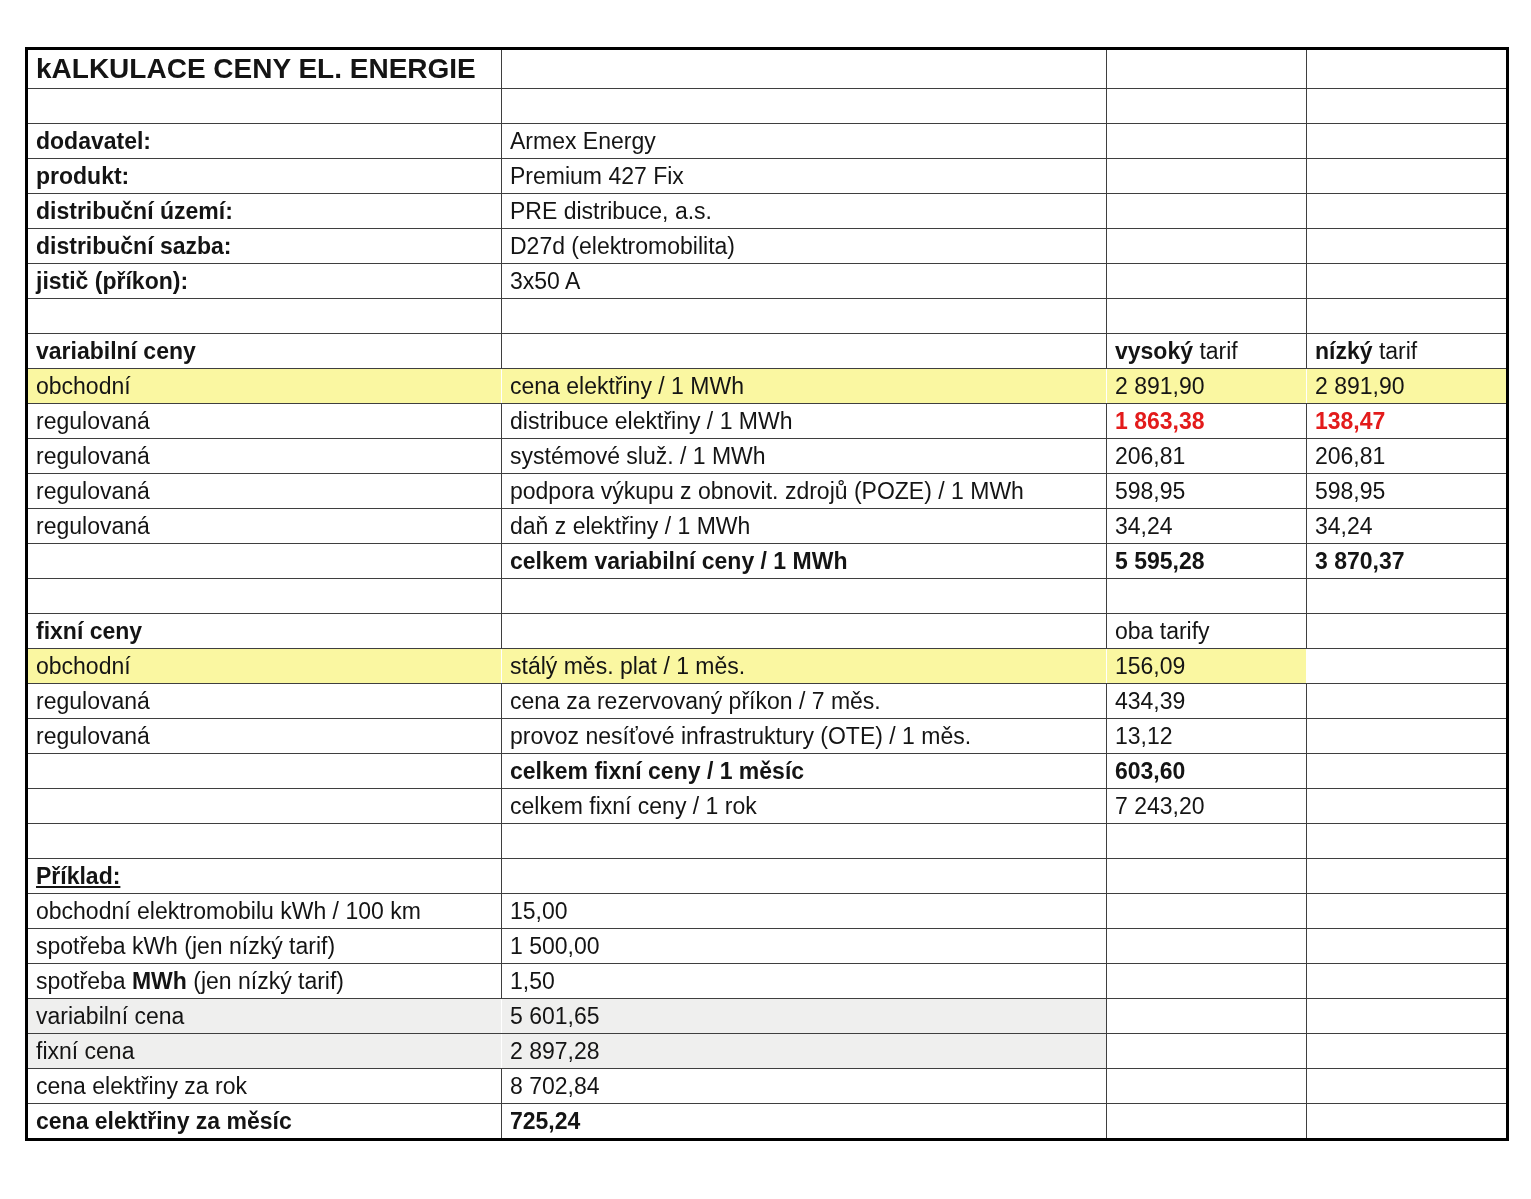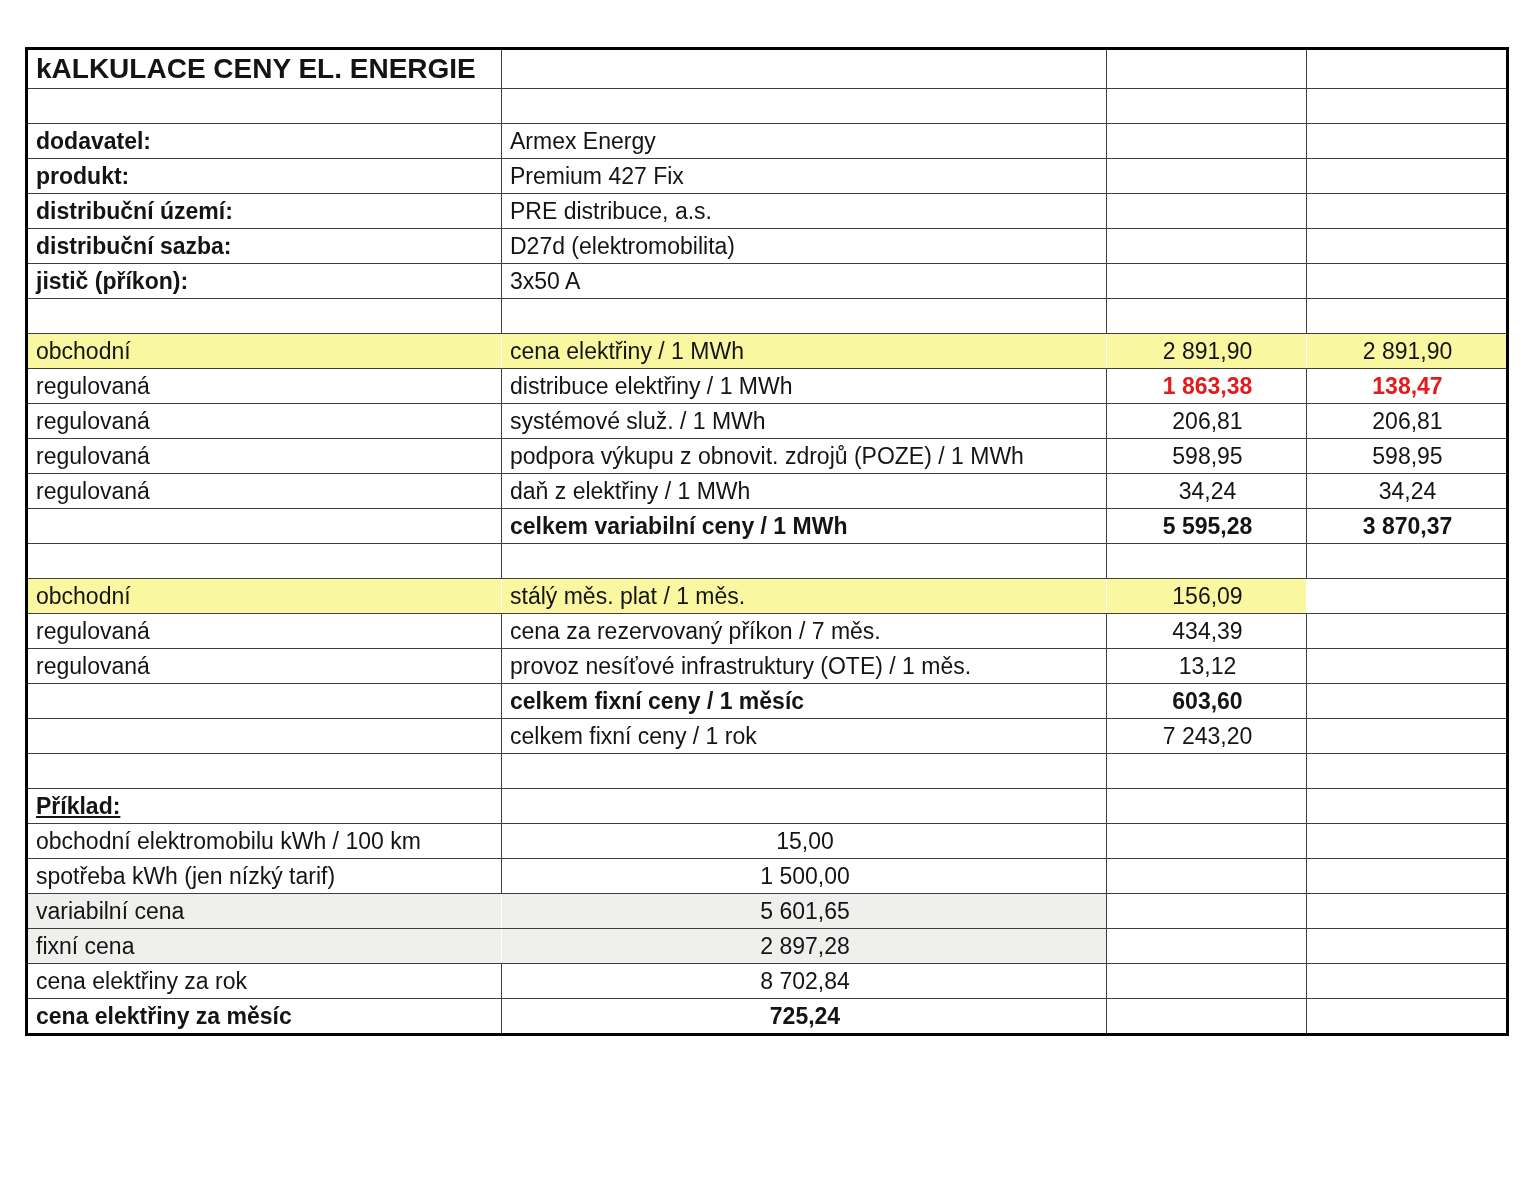--- a/index.html
+++ b/index.html
@@ -20,21 +20,21 @@
     border-collapse:collapse;table-layout:fixed;width:1481px;
     border:3px solid var(--outer);
   }
   td{
     height:34px;padding:0 8px;font-size:23px;line-height:1.05;
     border-right:1px solid var(--grid);border-bottom:1px solid var(--grid);
     white-space:nowrap;overflow:hidden;vertical-align:middle;
   }
   tr[data-name="title-row"] td{height:38px;}
   td[data-name="page-title"]{font-size:28px;}
-  td.right{text-align:center;padding-right:6px;}
+  td.right{text-align:left;padding-right:6px;}
   .b{font-weight:bold;}
   td.u{text-decoration:underline;margin-left:40px;}
   td.red{color:var(--red);font-weight:bold;}
   td.yellow{background:var(--yellow);}
   td.grey{background:var(--grey);}
   td.nodiv{border-right-color:transparent;}
 </style>
 </head>
 <body data-name="spreadsheet-page">
 
@@ -88,20 +88,26 @@
           <td data-name="cell-r7c2">3x50 A</td>
           <td data-name="cell-r7c3"></td>
           <td data-name="cell-r7c4"></td>
         </tr>
         <tr data-name="spacer-row">
           <td data-name="cell-r8c1"></td>
           <td data-name="cell-r8c2"></td>
           <td data-name="cell-r8c3"></td>
           <td data-name="cell-r8c4"></td>
         </tr>
+        <tr data-name="variable-prices-header-row">
+          <td class="b" data-name="cell-r9c1">variabilní ceny</td>
+          <td data-name="cell-r9c2"></td>
+          <td data-name="high-tariff-header"><span class="b" data-name="text-part">vysoký </span><span data-name="text-part">tarif</span></td>
+          <td data-name="low-tariff-header"><span class="b" data-name="text-part">nízký </span><span data-name="text-part">tarif</span></td>
+        </tr>
         <tr data-name="commercial-energy-price-row">
           <td class="yellow nodiv" data-name="cell-r10c1">obchodní</td>
           <td class="yellow nodiv" data-name="cell-r10c2">cena elektřiny / 1 MWh</td>
           <td class="right yellow nodiv" data-name="cell-r10c3">2 891,90</td>
           <td class="right yellow nodiv" data-name="cell-r10c4">2 891,90</td>
         </tr>
         <tr data-name="regulated-distribution-row">
           <td data-name="cell-r11c1">regulovaná</td>
           <td data-name="cell-r11c2">distribuce elektřiny / 1 MWh</td>
           <td class="right red" data-name="cell-r11c3">1 863,38</td>
@@ -130,20 +136,26 @@
           <td class="b" data-name="cell-r15c2">celkem variabilní ceny / 1 MWh</td>
           <td class="right b" data-name="cell-r15c3">5 595,28</td>
           <td class="right b" data-name="cell-r15c4">3 870,37</td>
         </tr>
         <tr data-name="spacer-row">
           <td data-name="cell-r16c1"></td>
           <td data-name="cell-r16c2"></td>
           <td data-name="cell-r16c3"></td>
           <td data-name="cell-r16c4"></td>
         </tr>
+        <tr data-name="fixed-prices-header-row">
+          <td class="b" data-name="cell-r17c1">fixní ceny</td>
+          <td data-name="cell-r17c2"></td>
+          <td data-name="both-tariffs-header">oba tarify</td>
+          <td data-name="cell-r17c4"></td>
+        </tr>
         <tr data-name="commercial-monthly-fee-row">
           <td class="yellow nodiv" data-name="cell-r18c1">obchodní</td>
           <td class="yellow nodiv" data-name="cell-r18c2">stálý měs. plat / 1 měs.</td>
           <td class="right yellow nodiv" data-name="cell-r18c3">156,09</td>
           <td data-name="cell-r18c4"></td>
         </tr>
         <tr data-name="regulated-reserved-power-row">
           <td data-name="cell-r19c1">regulovaná</td>
           <td data-name="cell-r19c2">cena za rezervovaný příkon / 7 měs.</td>
           <td class="right" data-name="cell-r19c3">434,39</td>
@@ -184,20 +196,26 @@
           <td class="right" data-name="cell-r25c2">15,00</td>
           <td data-name="cell-r25c3"></td>
           <td data-name="cell-r25c4"></td>
         </tr>
         <tr data-name="consumption-kwh-row">
           <td data-name="cell-r27c1">spotřeba kWh (jen nízký tarif)</td>
           <td class="right" data-name="cell-r27c2">1 500,00</td>
           <td data-name="cell-r27c3"></td>
           <td data-name="cell-r27c4"></td>
         </tr>
+        <tr data-name="consumption-mwh-row">
+          <td data-name="cell-r28c1"><span data-name="text-part">spotřeba </span><span class="b" data-name="text-part">MWh</span><span data-name="text-part"> (jen nízký tarif)</span></td>
+          <td class="right" data-name="cell-r28c2">1,50</td>
+          <td data-name="cell-r28c3"></td>
+          <td data-name="cell-r28c4"></td>
+        </tr>
         <tr data-name="variable-cost-row">
           <td class="grey nodiv" data-name="cell-r29c1">variabilní cena</td>
           <td class="right grey" data-name="cell-r29c2">5 601,65</td>
           <td data-name="cell-r29c3"></td>
           <td data-name="cell-r29c4"></td>
         </tr>
         <tr data-name="fixed-cost-row">
           <td class="grey nodiv" data-name="cell-r31c1">fixní cena</td>
           <td class="right grey" data-name="cell-r31c2">2 897,28</td>
           <td data-name="cell-r31c3"></td>

